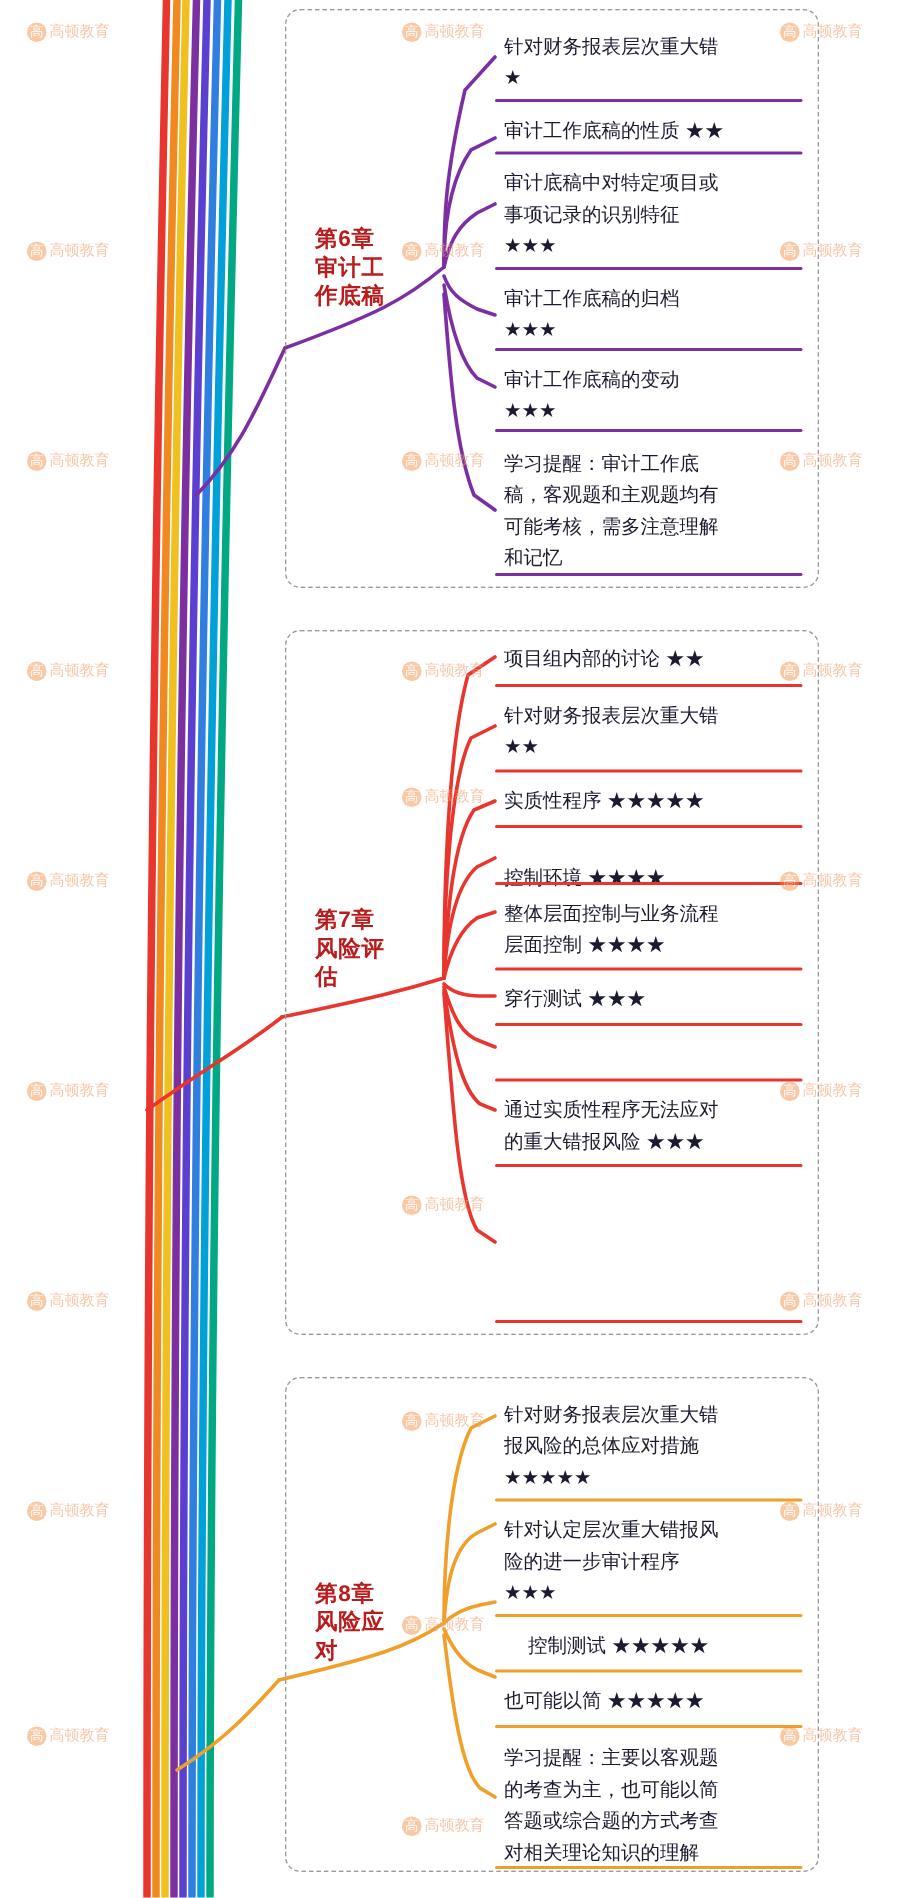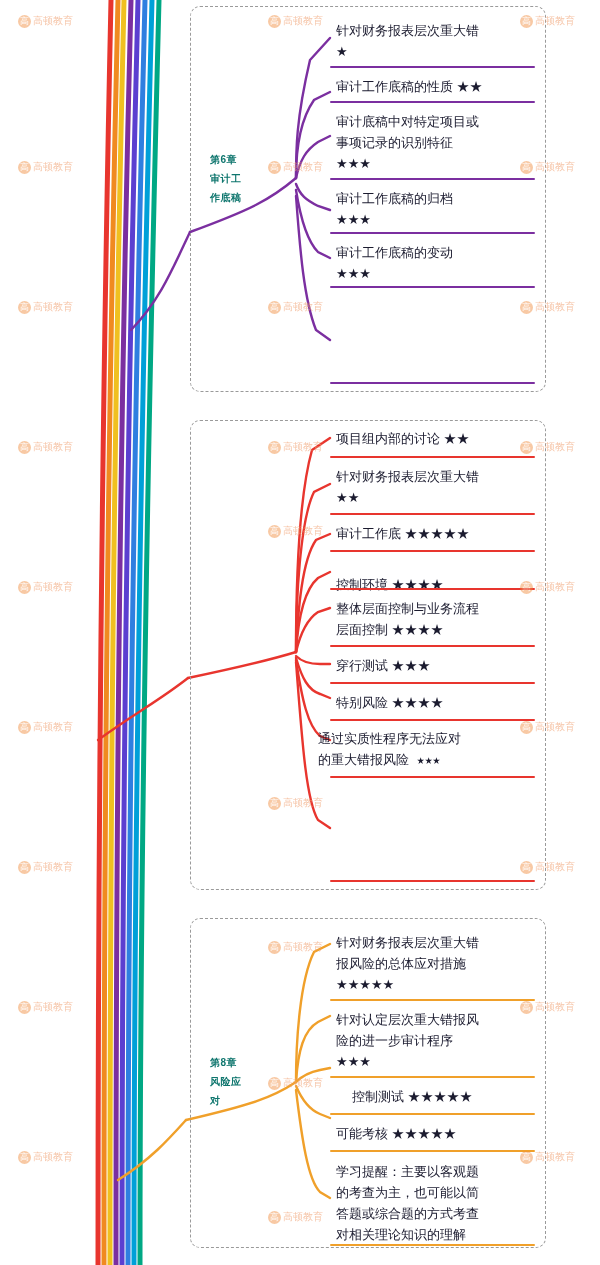--- a/index.html
+++ b/index.html
@@ -34,23 +34,23 @@
     position: absolute;
     border: 1.5px dashed #9a9a9a;
     border-radius: 10px;
     box-sizing: border-box;
     background: rgba(255,255,255,0.0);
   }
 
   .group-title {
     position: absolute;
     font-weight: bold;
-    font-size: 10px;
+    font-size: 15px;
     line-height: 19px;
-    color: #0f766e;
+    color: #b91c1c;
     letter-spacing: 0.5px;
     width: 76px;
   }
 
   .node {
     position: absolute;
     box-sizing: border-box;
     font-size: 13px;
     line-height: 21px;
     color: #1b1b2f;
@@ -181,63 +181,69 @@
 ★★★</span>
   </div>
   <div class="underline" style="left:330px; top:232px; width:205px; background:#7b2fa0;"></div>
 
   <div class="node" style="left:332px; top:238px; width:202px;">
     <span class="node-text">审计工作底稿的变动
 ★★★</span>
   </div>
   <div class="underline" style="left:330px; top:286px; width:205px; background:#7b2fa0;"></div>
 
+  <div class="node" style="left:332px; top:294px; width:202px;">
+    <span class="node-text">学习提醒：审计工作底
+稿，客观题和主观题均有
+可能考核，需多注意理解
+和记忆</span>
+  </div>
   <div class="underline" style="left:330px; top:382px; width:205px; background:#7b2fa0;"></div>
 
   <div class="group" style="left:190px; top:420px; width:356px; height:470px;"></div>
 
+  <div class="group-title" style="left:210px; top:604px; white-space:pre;">第7章
+风险评
+估</div>
 
   <div class="node" style="left:332px; top:424px; width:202px;">
     <span class="node-text">项目组内部的讨论 ★★</span>
   </div>
   <div class="underline" style="left:330px; top:456px; width:205px; background:#e8352e;"></div>
 
   <div class="node" style="left:332px; top:462px; width:202px;">
     <span class="node-text">针对财务报表层次重大错
 ★★</span>
   </div>
   <div class="underline" style="left:330px; top:513px; width:205px; background:#e8352e;"></div>
 
   <div class="node" style="left:332px; top:519px; width:202px;">
-    <span class="node-text">审计工作底 ★★★★★</span>
+    <span class="node-text">实质性程序 ★★★★★</span>
   </div>
   <div class="underline" style="left:330px; top:550px; width:205px; background:#e8352e;"></div>
 
   <div class="node" style="left:332px; top:570px; width:202px;">
     <span class="node-text">控制环境 ★★★★</span>
   </div>
   <div class="underline" style="left:330px; top:588px; width:205px; background:#e8352e;"></div>
 
   <div class="node" style="left:332px; top:594px; width:202px;">
     <span class="node-text">整体层面控制与业务流程
 层面控制 ★★★★</span>
   </div>
   <div class="underline" style="left:330px; top:645px; width:205px; background:#e8352e;"></div>
 
   <div class="node" style="left:332px; top:651px; width:202px;">
     <span class="node-text">穿行测试 ★★★</span>
   </div>
   <div class="underline" style="left:330px; top:682px; width:205px; background:#e8352e;"></div>
 
-  <div class="node" style="left:332px; top:688px; width:202px;">
-    <span class="node-text">特别风险 ★★★★</span>
-  </div>
   <div class="underline" style="left:330px; top:719px; width:205px; background:#e8352e;"></div>
 
-  <div class="node" style="left:314px; top:725px; width:202px;font-family:Liberation Mono, monospace;">
+  <div class="node" style="left:332px; top:725px; width:202px;">
     <span class="node-text">通过实质性程序无法应对
 的重大错报风险 ★★★</span>
   </div>
   <div class="underline" style="left:330px; top:776px; width:205px; background:#e8352e;"></div>
 
   <div class="underline" style="left:330px; top:880px; width:205px; background:#e8352e;"></div>
 
   <div class="group" style="left:190px; top:918px; width:356px; height:330px;"></div>
 
   <div class="group-title" style="left:210px; top:1053px; white-space:pre;">第8章
@@ -257,21 +263,21 @@
 ★★★</span>
   </div>
   <div class="underline" style="left:330px; top:1076px; width:205px; background:#f0a02a;"></div>
 
   <div class="node" style="left:332px; top:1082px; width:202px;margin-left:16px;">
     <span class="node-text">控制测试 ★★★★★</span>
   </div>
   <div class="underline" style="left:330px; top:1113px; width:205px; background:#f0a02a;"></div>
 
   <div class="node" style="left:332px; top:1119px; width:202px;">
-    <span class="node-text">可能考核 ★★★★★</span>
+    <span class="node-text">也可能以简 ★★★★★</span>
   </div>
   <div class="underline" style="left:330px; top:1150px; width:205px; background:#f0a02a;"></div>
 
   <div class="node" style="left:332px; top:1157px; width:202px;">
     <span class="node-text">学习提醒：主要以客观题
 的考查为主，也可能以简
 答题或综合题的方式考查
 对相关理论知识的理解</span>
   </div>
   <div class="underline" style="left:330px; top:1244px; width:205px; background:#f0a02a;"></div>

